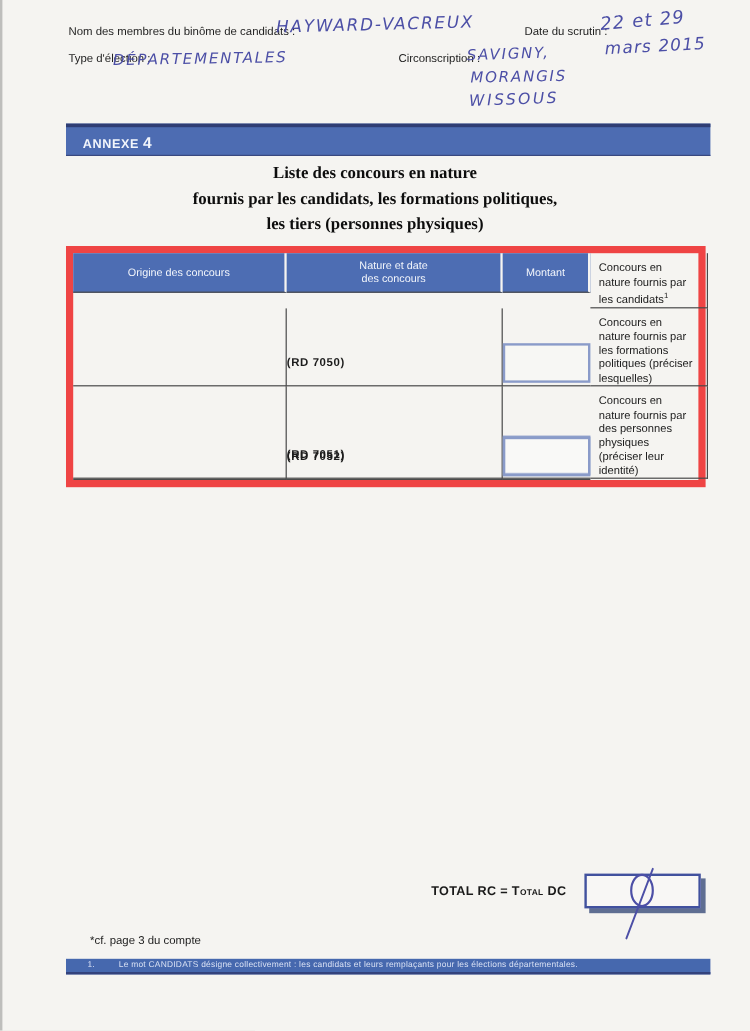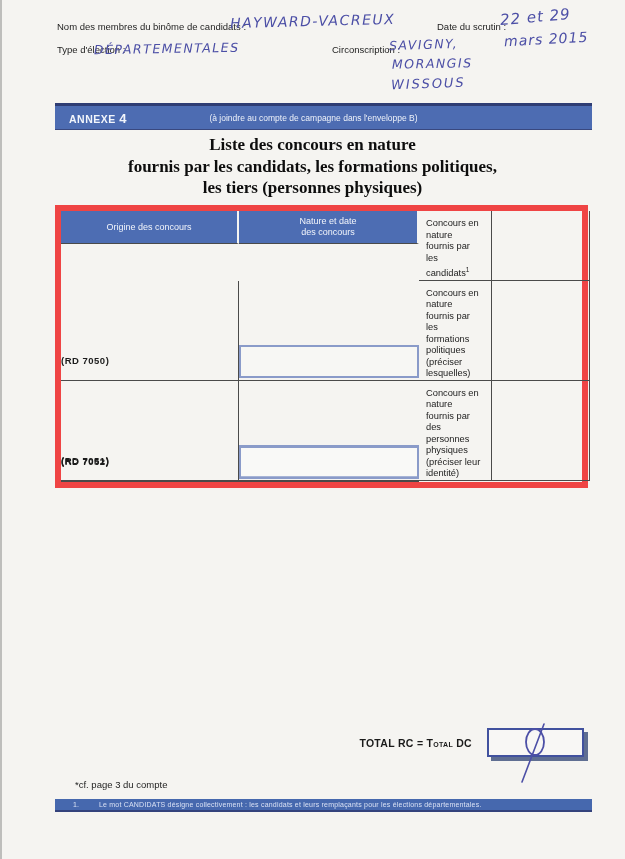--- a/index.html
+++ b/index.html
@@ -24,21 +24,21 @@
     background:#4d6cb2;border-top:3px solid #2f3d74;border-bottom:1px solid #39487f;
     box-sizing:border-box;
     text-decoration:underline;
   }
   .banner .annexe{position:absolute;left:14px;top:5px;color:#f2f5fb;font-weight:bold;font-size:10.5px;letter-spacing:.5px;}
   .banner .annexe .num{font-size:13px;}
   .banner .note{position:absolute;left:0;right:20px;top:7px;text-align:center;color:#eef2fa;font-size:8.5px;}
   
   .title{
     position:absolute;left:0;top:134px;width:625px;text-align:center;
-    font-family:"Liberation Serif", serif;font-weight:bold;font-size:17px;line-height:21.5px;color:#0d0d0d;
+    font-family:"Liberation Serif", serif;font-weight:bold;font-size:14px;line-height:21.5px;color:#0d0d0d;
   }
   
   .tbl{
     position:absolute;left:55px;top:205px;width:533px;
     border:6px solid #ef4444;box-sizing:border-box;
     display:grid;grid-template-columns:178px 180px 73px 98px;
   }
   .hcell{
     background:#4d6db3;color:#f2f5fb;font-size:9px;line-height:11px;
     height:33px;display:flex;flex-direction:column;align-items:center;justify-content:center;
@@ -98,37 +98,39 @@
   <div class="hand" style="left:94px;top:41px;font-size:12.5px;letter-spacing:1.5px;transform:rotate(-1deg);">DÉPARTEMENTALES</div>
 
   <div class="lbl" style="left:332px;top:44px;">Circonscription :</div>
   <div class="hand" style="left:389px;top:37px;font-size:12.5px;letter-spacing:1.5px;transform:rotate(-2deg);">SAVIGNY,</div>
   <div class="hand" style="left:392px;top:56px;font-size:12.5px;letter-spacing:1.5px;transform:rotate(-1deg);">MORANGIS</div>
   <div class="hand" style="left:391px;top:76px;font-size:13px;letter-spacing:2px;transform:rotate(-2deg);">WISSOUS</div>
 
 
   <div class="banner">
     <div class="annexe"><span>ANNEXE </span><span class="num">4</span></div>
-    <div class="note">(à joindre au compte de campagne dans l'enveloppe B)</div>
   </div>
 
   <div class="title">
     <div>Liste des concours en nature</div>
     <div>fournis par les candidats, les formations politiques,</div>
     <div>les tiers (personnes physiques)</div>
   </div>
 
   <div class="tbl">
 
     <div class="hcell">
       <span>Origine des concours</span>
     </div>
     <div class="hcell">
       <span>Nature et date</span>
       <span>des concours</span>
+    </div>
+    <div class="hcell">
+      <span>Montant</span>
     </div>
 
     <div class="bcell row1">
       <span class="origine-txt"><span>Concours en nature fournis par les candidats</span><span class="sup">1</span></span>
     </div>
     <div class="bcell row1"></div>
     <div class="bcell row1">
       <div class="rd">(RD  7050)</div>
     </div>
     <div class="bcell row1 last-col">

